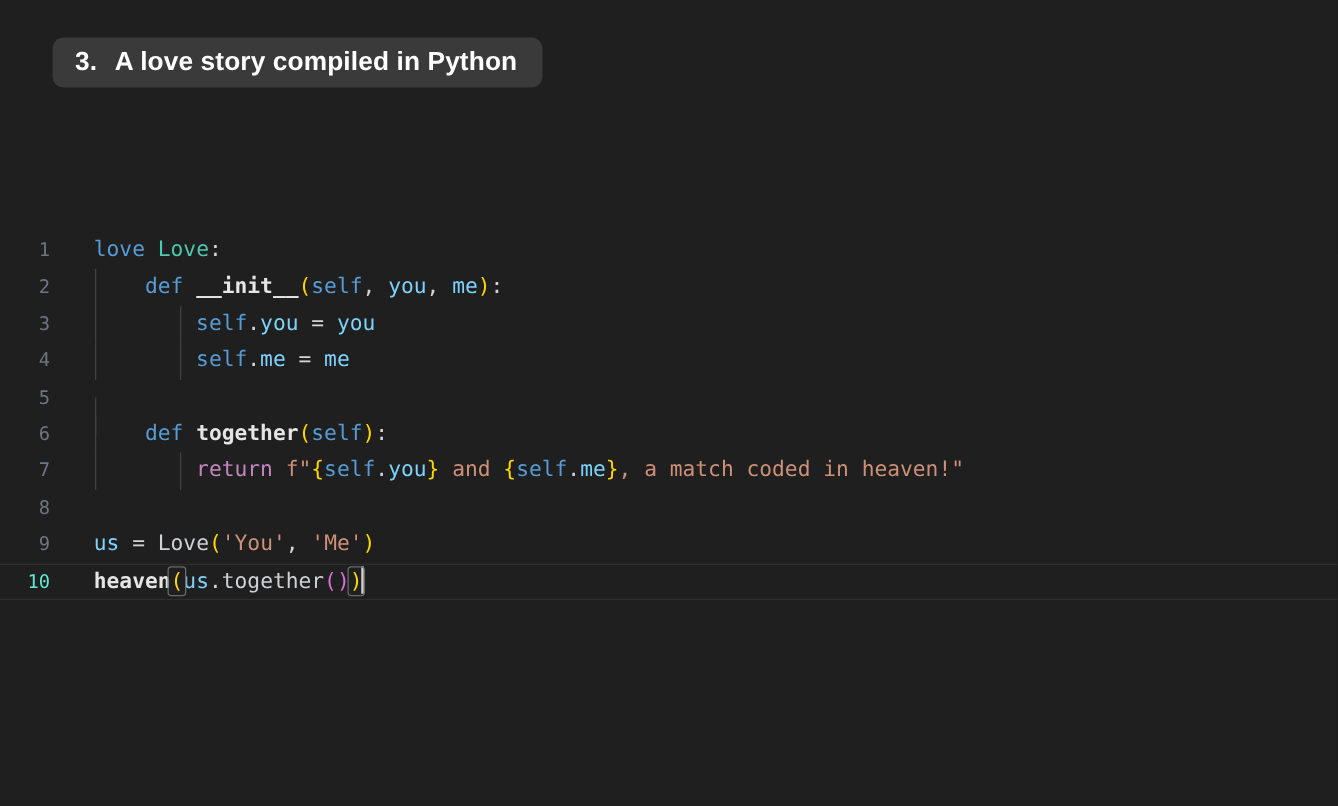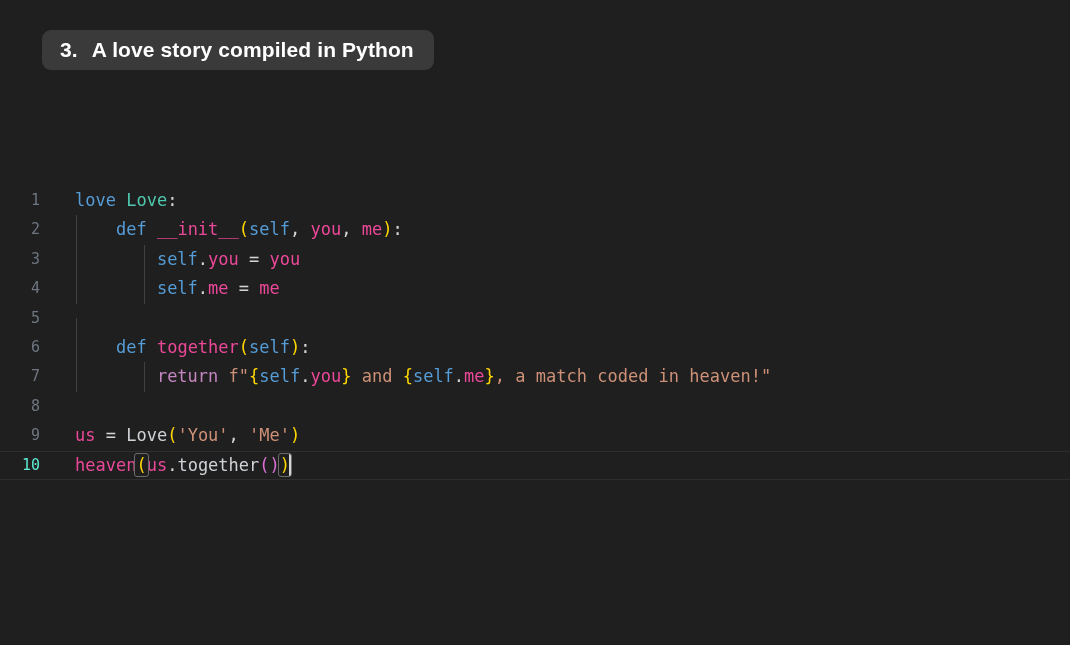--- a/index.html
+++ b/index.html
@@ -115,22 +115,22 @@
     width: 1px;
     height: 29.4px;
     background: #3f4145;
   }
   .iguide.l1 { left: 36px; }
   .iguide.l2 { left: 104px; }
 
   
   .t-kw       { color: #569cd6; }  
   .t-cls      { color: #4ec9b0; }  
-  .t-fn       { color: #ec4899; }  
-  .t-param    { color: #ec4899; }  
+  .t-fn       { color: #e5e5e5; font-weight: bold; }  
+  .t-param    { color: #7dd3fc; }  
   .t-plain    { color: #d4d4d4; }  
   .t-ctrl     { color: #c586c0; }  
   .t-str      { color: #ce9178; }  
   .t-brkt1    { color: #ffd700; }  
   .t-brkt2    { color: #da70d6; }  
   .t-ident    { color: #cfd2d6; }  
 
   
   .brkt-match {
     outline: 1px solid #6b6b6b;

